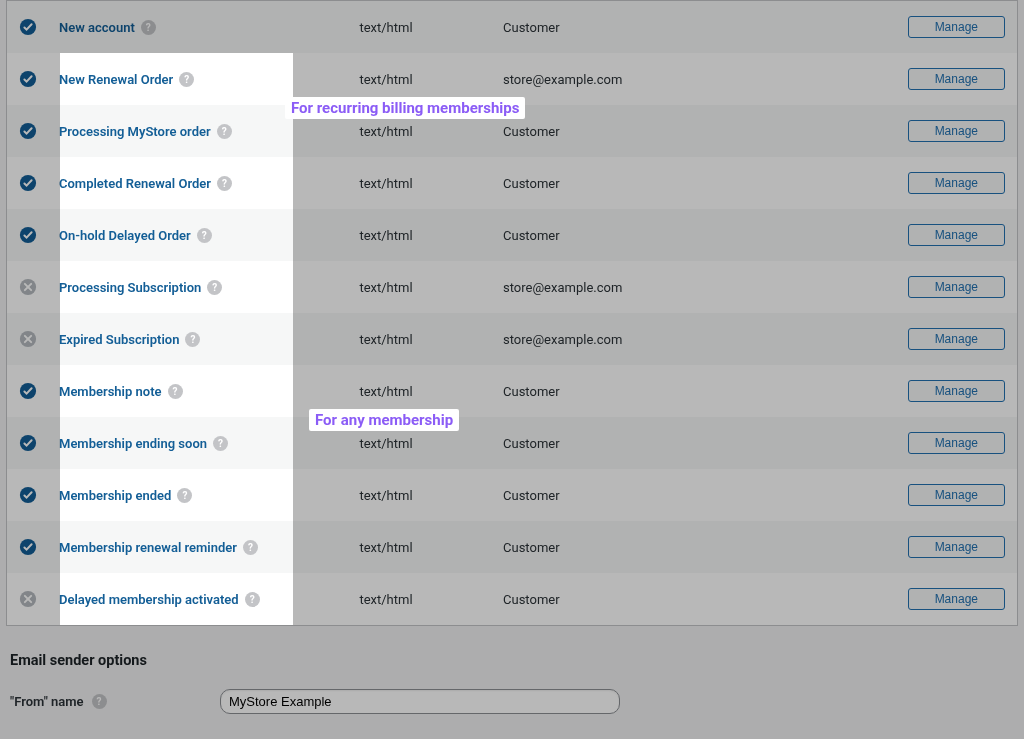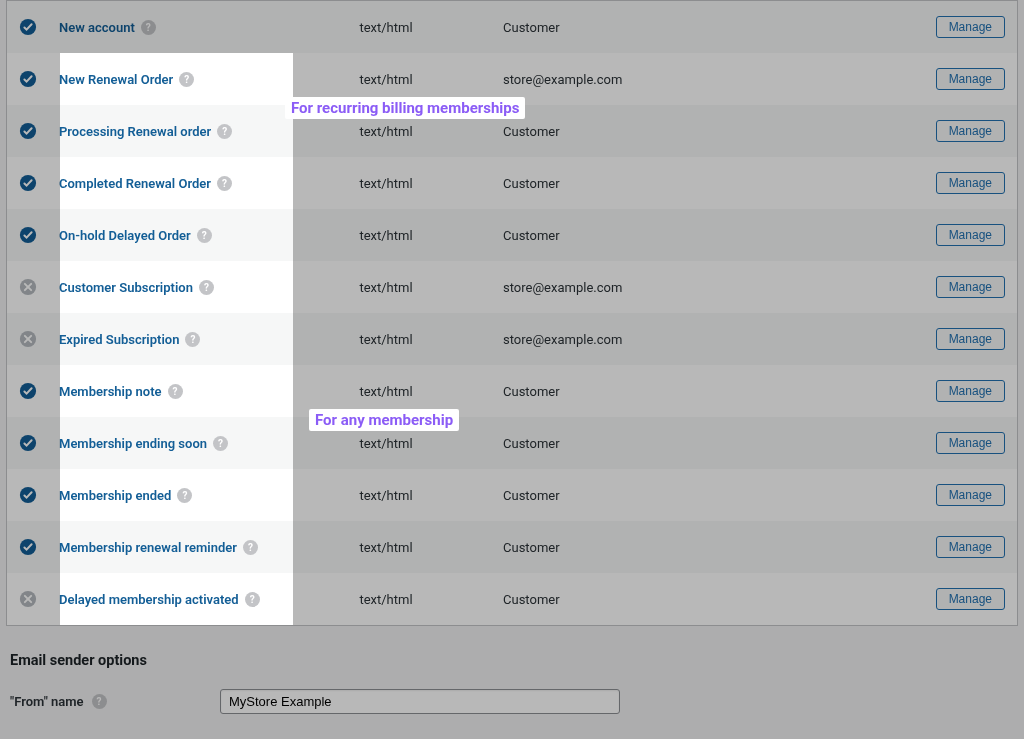--- a/index.html
+++ b/index.html
@@ -35,21 +35,21 @@
   .col-action { width: 90px; display:flex; justify-content:flex-end; }
   .email-name {
     color: #135e96;
     font-weight: 600;
     text-decoration: none;
   }
   .manage-btn {
     border: 1px solid #2271b1;
     color: #2271b1;
     background: #f6f7f7;
-    padding: 3px 12px;
+    padding: 3px 26px;
     border-radius: 3px;
     font-size: 12px;
     cursor: pointer;
   }
   .status-icon { width:18px; height:18px; }
   .status-on circle.bg { fill:#135e96; }
   .status-off circle.bg { fill:#b4b9be; }
   .status-icon path, .status-icon line { stroke:#fff; stroke-width:2.2; fill:none; stroke-linecap:round; }
   .help-icon {
     width:15px; height:15px; display:inline-flex; align-items:center; justify-content:center;
@@ -65,21 +65,21 @@
   }
   .form-row {
     display:flex; align-items:center;
     padding: 6px 10px;
   }
   .form-label-cell { width: 210px; display:flex; align-items:center; gap:8px; font-weight:600; }
   .text-input {
     width: 400px;
     padding: 4px 8px;
     border: 1px solid #8c8f94;
-    border-radius: 3px;
+    border-radius: 10px;
     font-size: 13px;
     background:#fff;
     box-shadow: inset 0 1px 2px rgba(0,0,0,.07);
   }
   
   .shade {
     position:absolute;
     background: rgba(0,0,0,0.28);
     pointer-events:none;
   }
@@ -136,21 +136,21 @@
       </div>
     </div>
     <div class="row">
       <div class="col-status">
         <svg class="status-icon status-on" viewBox="0 0 20 20">
           <circle class="bg" cx="10" cy="10" r="9"></circle>
           <path d="M6 10.5l2.4 2.4L14 7"></path>
         </svg>
       </div>
       <div class="col-name">
-        <a href="#" class="email-name">Processing Renewal order</a>
+        <a href="#" class="email-name">Processing MyStore order</a>
         <span class="help-icon">?</span>
       </div>
       <div class="col-type">text/html</div>
       <div class="col-recip">Customer</div>
       <div class="col-action">
         <button class="manage-btn">Manage</button>
       </div>
     </div>
     <div class="row">
       <div class="col-status">
@@ -188,21 +188,21 @@
     </div>
     <div class="row">
       <div class="col-status">
         <svg class="status-icon status-off" viewBox="0 0 20 20">
           <circle class="bg" cx="10" cy="10" r="9"></circle>
           <line x1="6.5" y1="6.5" x2="13.5" y2="13.5"></line>
           <line x1="13.5" y1="6.5" x2="6.5" y2="13.5"></line>
         </svg>
       </div>
       <div class="col-name">
-        <a href="#" class="email-name">Customer Subscription</a>
+        <a href="#" class="email-name">Processing Subscription</a>
         <span class="help-icon">?</span>
       </div>
       <div class="col-type">text/html</div>
       <div class="col-recip">store@example.com</div>
       <div class="col-action">
         <button class="manage-btn">Manage</button>
       </div>
     </div>
     <div class="row">
       <div class="col-status">

